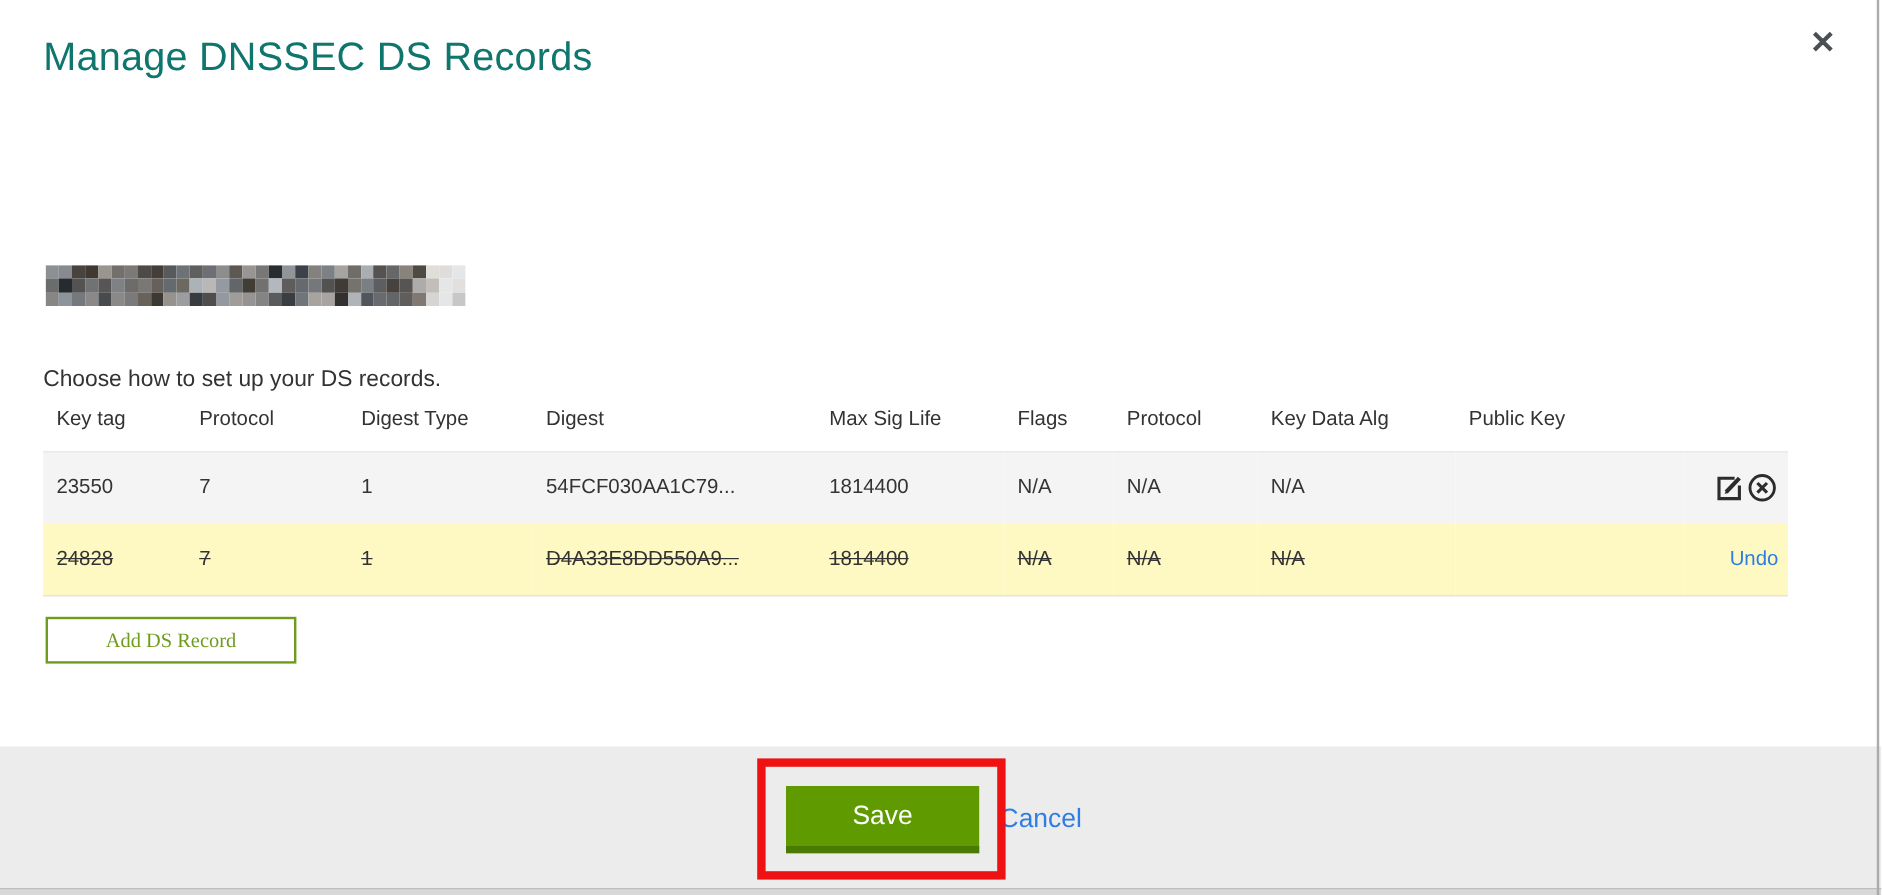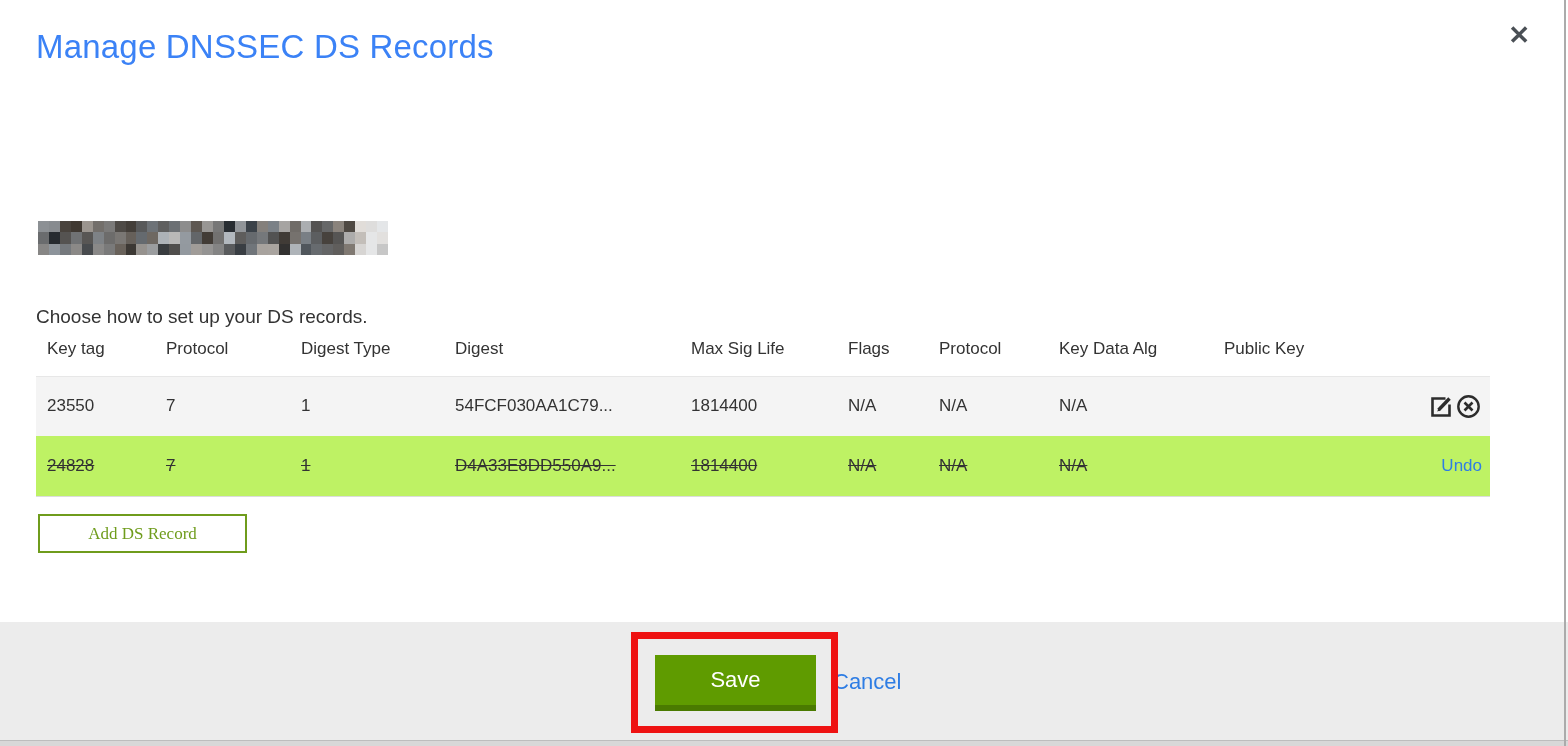--- a/index.html
+++ b/index.html
@@ -9,21 +9,21 @@
     position:relative; width:1568px; height:746px;
     background:#fff; overflow:hidden;
   }
   .right-edge {
     position:absolute; top:0; right:2px; width:2px; height:746px;
     background:#ababab;
   }
   
   .dialog-title {
     position:absolute; left:36px; top:28px;
-    font-size:33px; font-weight:400; color:#3b82f6; letter-spacing:0.2px;
+    font-size:33px; font-weight:400; color:#0f766e; letter-spacing:0.2px;
   }
   .close-btn {
     position:absolute; right:38px; top:22px;
     font-size:26px; font-weight:700; color:#4a4f55;
     cursor:pointer; line-height:1;
   }
   
   .redacted-domain {
     position:absolute; left:38px; top:221px;
     width:350px; height:34px;
@@ -42,21 +42,21 @@
     font-size:17px; color:#333;
   }
   .ds-table th {
     text-align:left; font-weight:400; color:#333;
     height:48px; padding:0 0 6px 11px; vertical-align:middle;
   }
   .ds-table td {
     height:60px; padding:0 0 0 11px; vertical-align:middle;
   }
   .row-normal td { background:#f4f4f4; border-top:1px solid #e7e7e7; }
-  .row-deleted td { background:#bef264; border-bottom:1px solid #dcdcdc; }
+  .row-deleted td { background:#fef9c3; border-bottom:1px solid #dcdcdc; }
   .row-deleted td.cell-struck { text-decoration:line-through; }
   .actions-cell { text-align:right; padding-right:8px !important; white-space:nowrap; }
   .icon-btn { display:inline-block; vertical-align:middle; cursor:pointer; line-height:0; }
   .undo-link { color:#2e7de4; font-size:17px; text-decoration:none; cursor:pointer; }
   
   .add-ds-btn {
     position:absolute; left:38px; top:514px;
     width:209px; height:39px;
     background:#fff; border:2px solid #6f9c1c; color:#6f9c1c;
     font-size:17px; font-family:Liberation Serif, serif;

